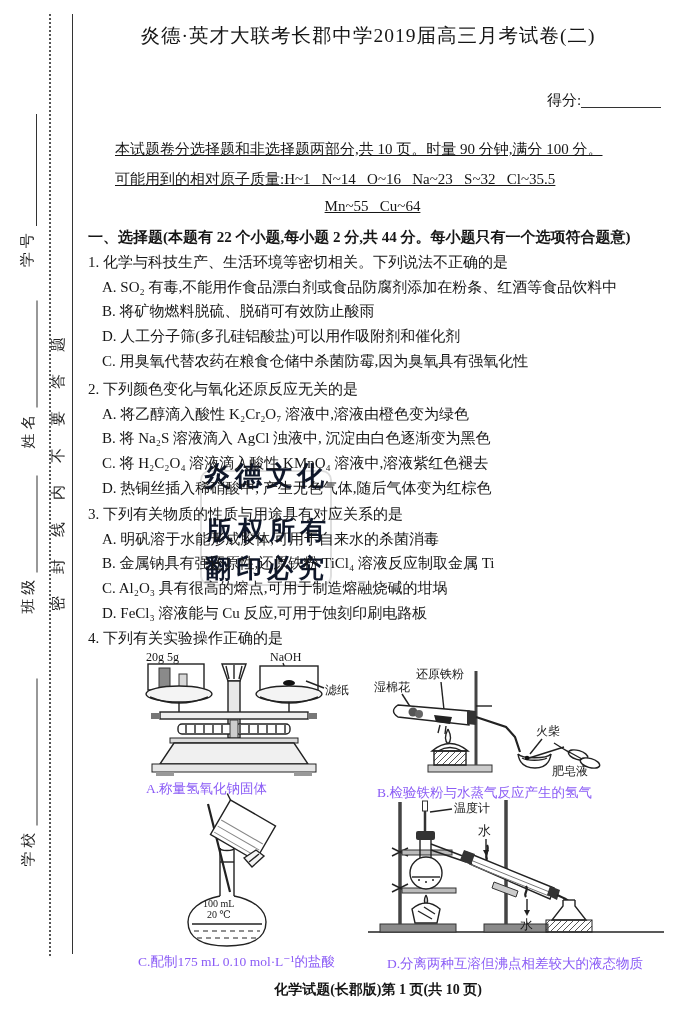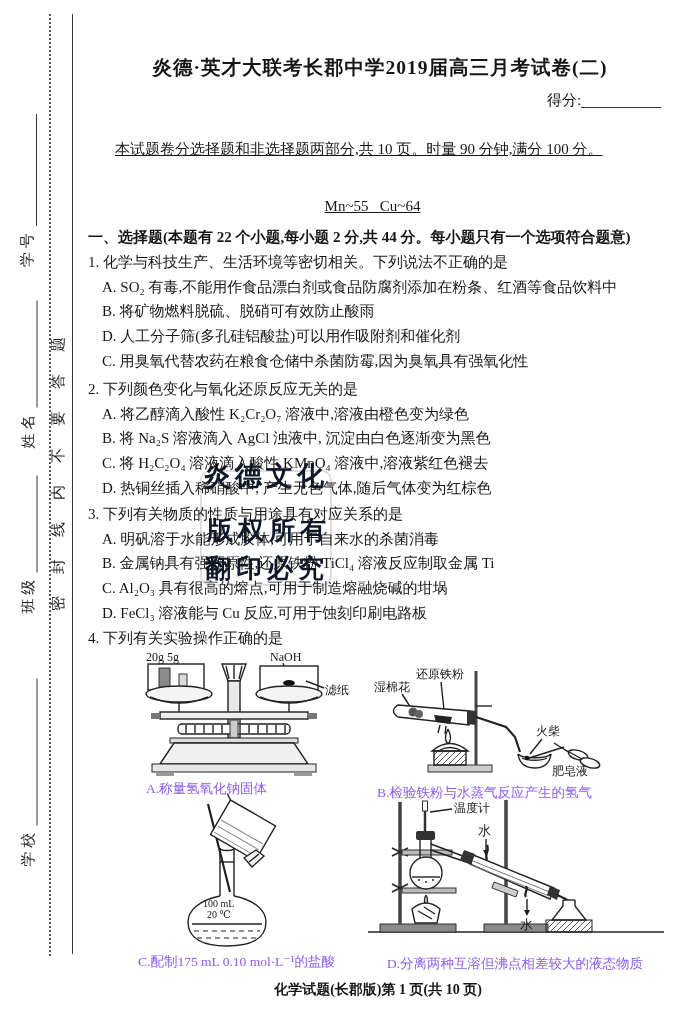--- a/index.html
+++ b/index.html
@@ -12,21 +12,21 @@
   
   .seal-dotted{left:49px;top:14px;height:942px;width:0;border-left:2px dotted #555;}
   .seal-solid{left:72px;top:14px;height:940px;width:0;border-left:1.5px solid #333;}
   .side-rot{
     position:absolute;transform:rotate(-90deg);transform-origin:center;
     white-space:pre;font-size:15px;color:#222;display:flex;align-items:flex-end;gap:7px;height:20px;
   }
   .blank-line{display:inline-block;border-bottom:1.2px solid #333;height:14px;}
   .seal-text{letter-spacing:22px;font-size:15px;color:#222;}
   
-  .exam-title{left:85px;top:22px;width:590px;text-align:center;font-size:19.5px;font-weight:bold;letter-spacing:1px;margin-top:32px;}
+  .exam-title{left:73px;top:22px;width:590px;text-align:center;font-size:19.5px;font-weight:normal;letter-spacing:1px;}
   .subject-title{left:85px;top:50px;width:590px;text-align:center;font-size:34px;font-weight:bold;white-space:pre;}
   .score{left:547px;top:91px;font-size:15px;font-weight:normal;}
   .score .blank-line{width:80px;vertical-align:-3px;}
   
   .intro-line{font-size:15px;white-space:pre;text-decoration:underline;}
   .section-heading{left:88px;top:228px;width:594px;font-size:15px;font-weight:bold;}
   
   .question{left:88px;width:596px;font-size:15px;line-height:24.7px;}
   .q-stem{white-space:pre-wrap;}
   .q-option{padding-left:14px;white-space:pre-wrap;}
@@ -71,20 +71,21 @@
   <div class="side-rot fg" style="left:-90px;top:453px;width:296px;">
     <span class="seal-text">密封线内不要答题</span>
   </div>
 
   <div class="abs exam-title fg">炎德·英才大联考长郡中学2019届高三月考试卷(二)</div>
   <div class="abs score fg">
     <span>得分:</span><span class="blank-line" style="width:80px;"></span>
   </div>
 
   <div class="abs intro-line fg" style="left:115px;top:140px;">本试题卷分选择题和非选择题两部分,共 10 页。时量 90 分钟,满分 100 分。</div>
+  <div class="abs intro-line fg" style="left:115px;top:170px;">可能用到的相对原子质量:H~1   N~14   O~16   Na~23   S~32   Cl~35.5</div>
   <div class="abs intro-line fg" style="left:85px;top:198px;width:575px;text-align:center;">Mn~55   Cu~64</div>
   <div class="abs section-heading fg">一、选择题(本题有 22 个小题,每小题 2 分,共 44 分。每小题只有一个选项符合题意)</div>
 
   <div class="abs question fg" style="top:250px;">
     <div class="q-stem"><span>1.</span> <span>化学与科技生产、生活环境等密切相关。下列说法不正确的是</span></div>
     <div class="q-option">A. SO₂ 有毒,不能用作食品漂白剂或食品防腐剂添加在粉条、红酒等食品饮料中</div>
     <div class="q-option">B. 将矿物燃料脱硫、脱硝可有效防止酸雨</div>
     <div class="q-option">D. 人工分子筛(多孔硅铝酸盐)可以用作吸附剂和催化剂</div>
     <div class="q-option">C. 用臭氧代替农药在粮食仓储中杀菌防霉,因为臭氧具有强氧化性</div>
   </div>

